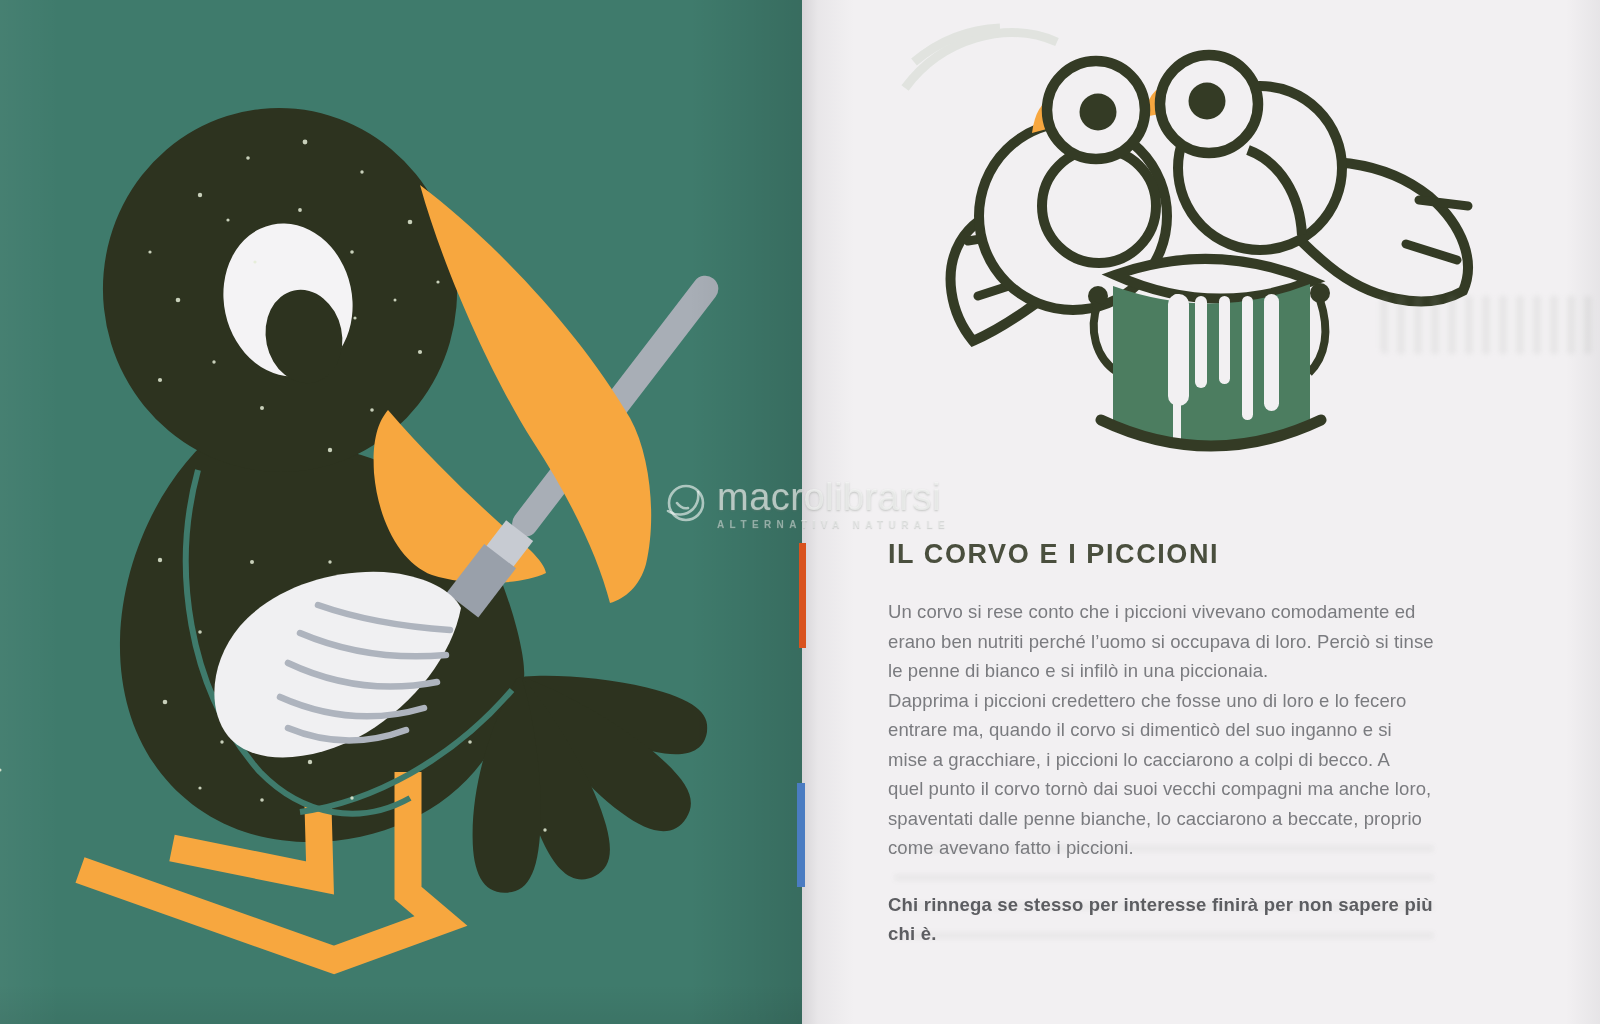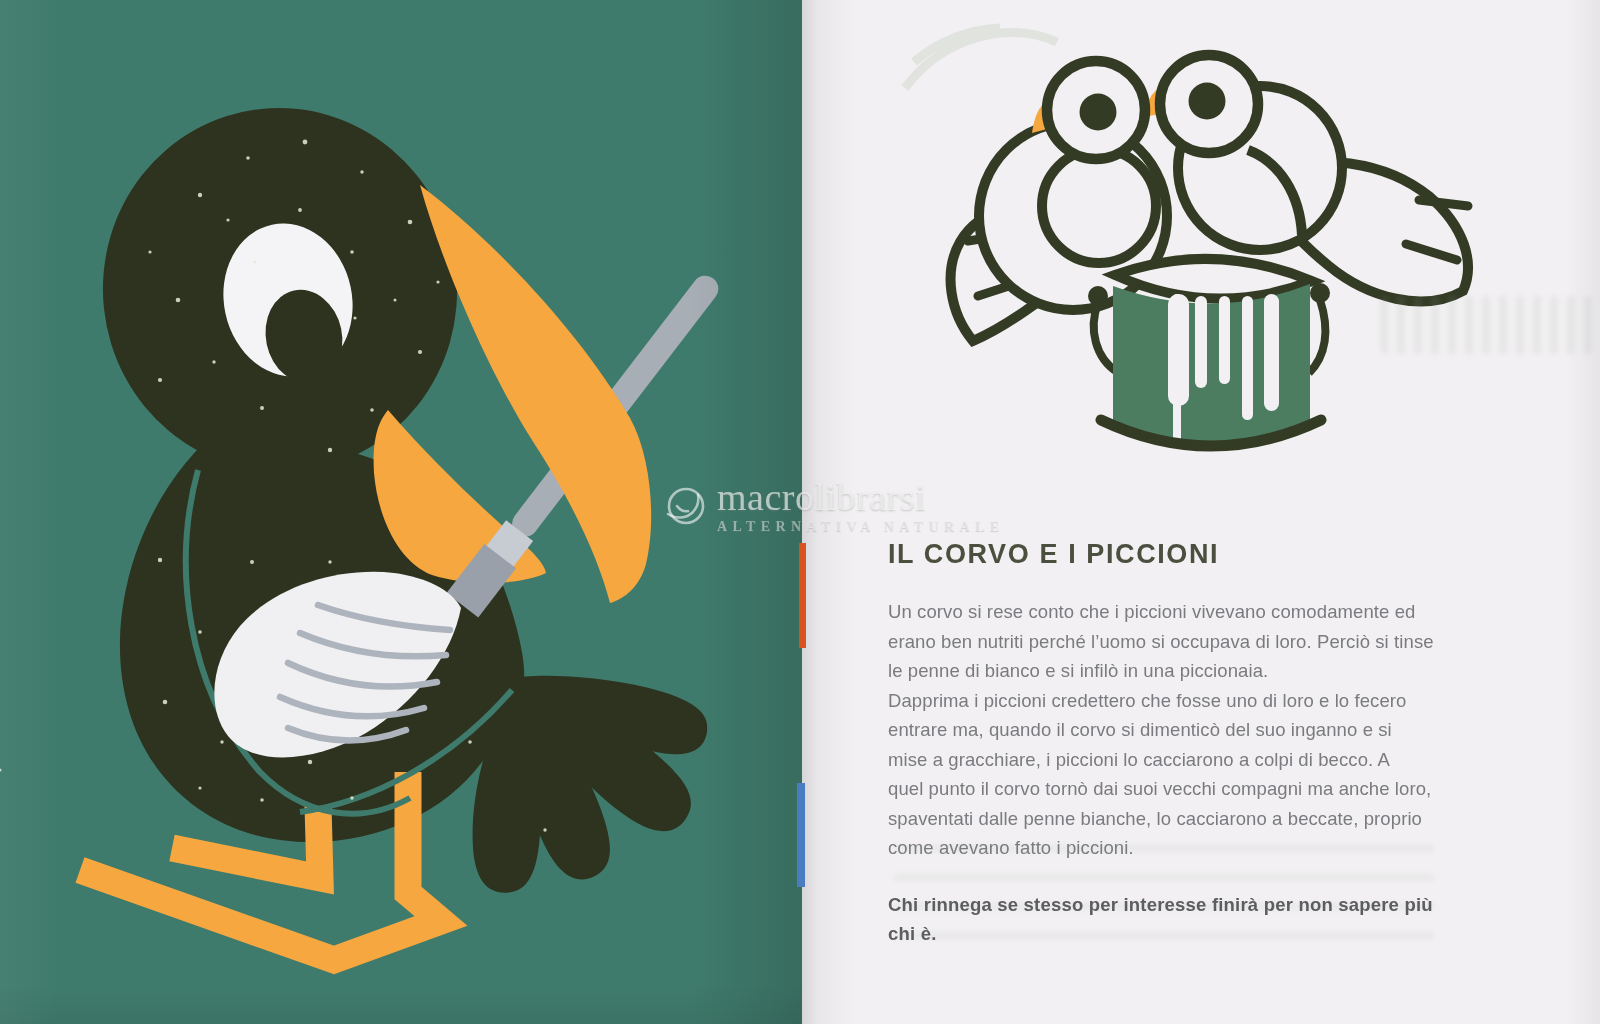--- a/index.html
+++ b/index.html
@@ -56,29 +56,28 @@
     color:var(--bodyText,#7a7b7f);letter-spacing:.1px;
   }
   .story-moral{
     white-space:pre;margin-top:27px;font-size:18.5px;line-height:29.5px;
     font-weight:bold;color:var(--moralText,#5c5d61);letter-spacing:.2px;
   }
   
   .watermark{
     position:absolute;left:664px;top:478px;z-index:9;display:flex;align-items:center;gap:9px;
     pointer-events:none;
-    font-family:Liberation Serif, serif;
   }
   .wm-text{display:flex;flex-direction:column;}
   .wm-brand{
     font-size:38px;line-height:38px;font-weight:400;letter-spacing:.5px;
     color:rgba(248,250,248,.62);text-shadow:0 1px 2px rgba(120,128,122,.38);
   }
   .wm-tagline{
-    margin-top:3px;font-size:14px;letter-spacing:5.4px;font-weight:bold;
+    margin-top:3px;font-size:10px;letter-spacing:5.4px;font-weight:bold;
     color:rgba(244,246,244,.45);text-shadow:0 1px 1px rgba(120,128,122,.3);
   }
   svg{display:block;}
 </style>
 </head>
 <body>
 
 <div class="canvas">
 
   <div class="page-left">

